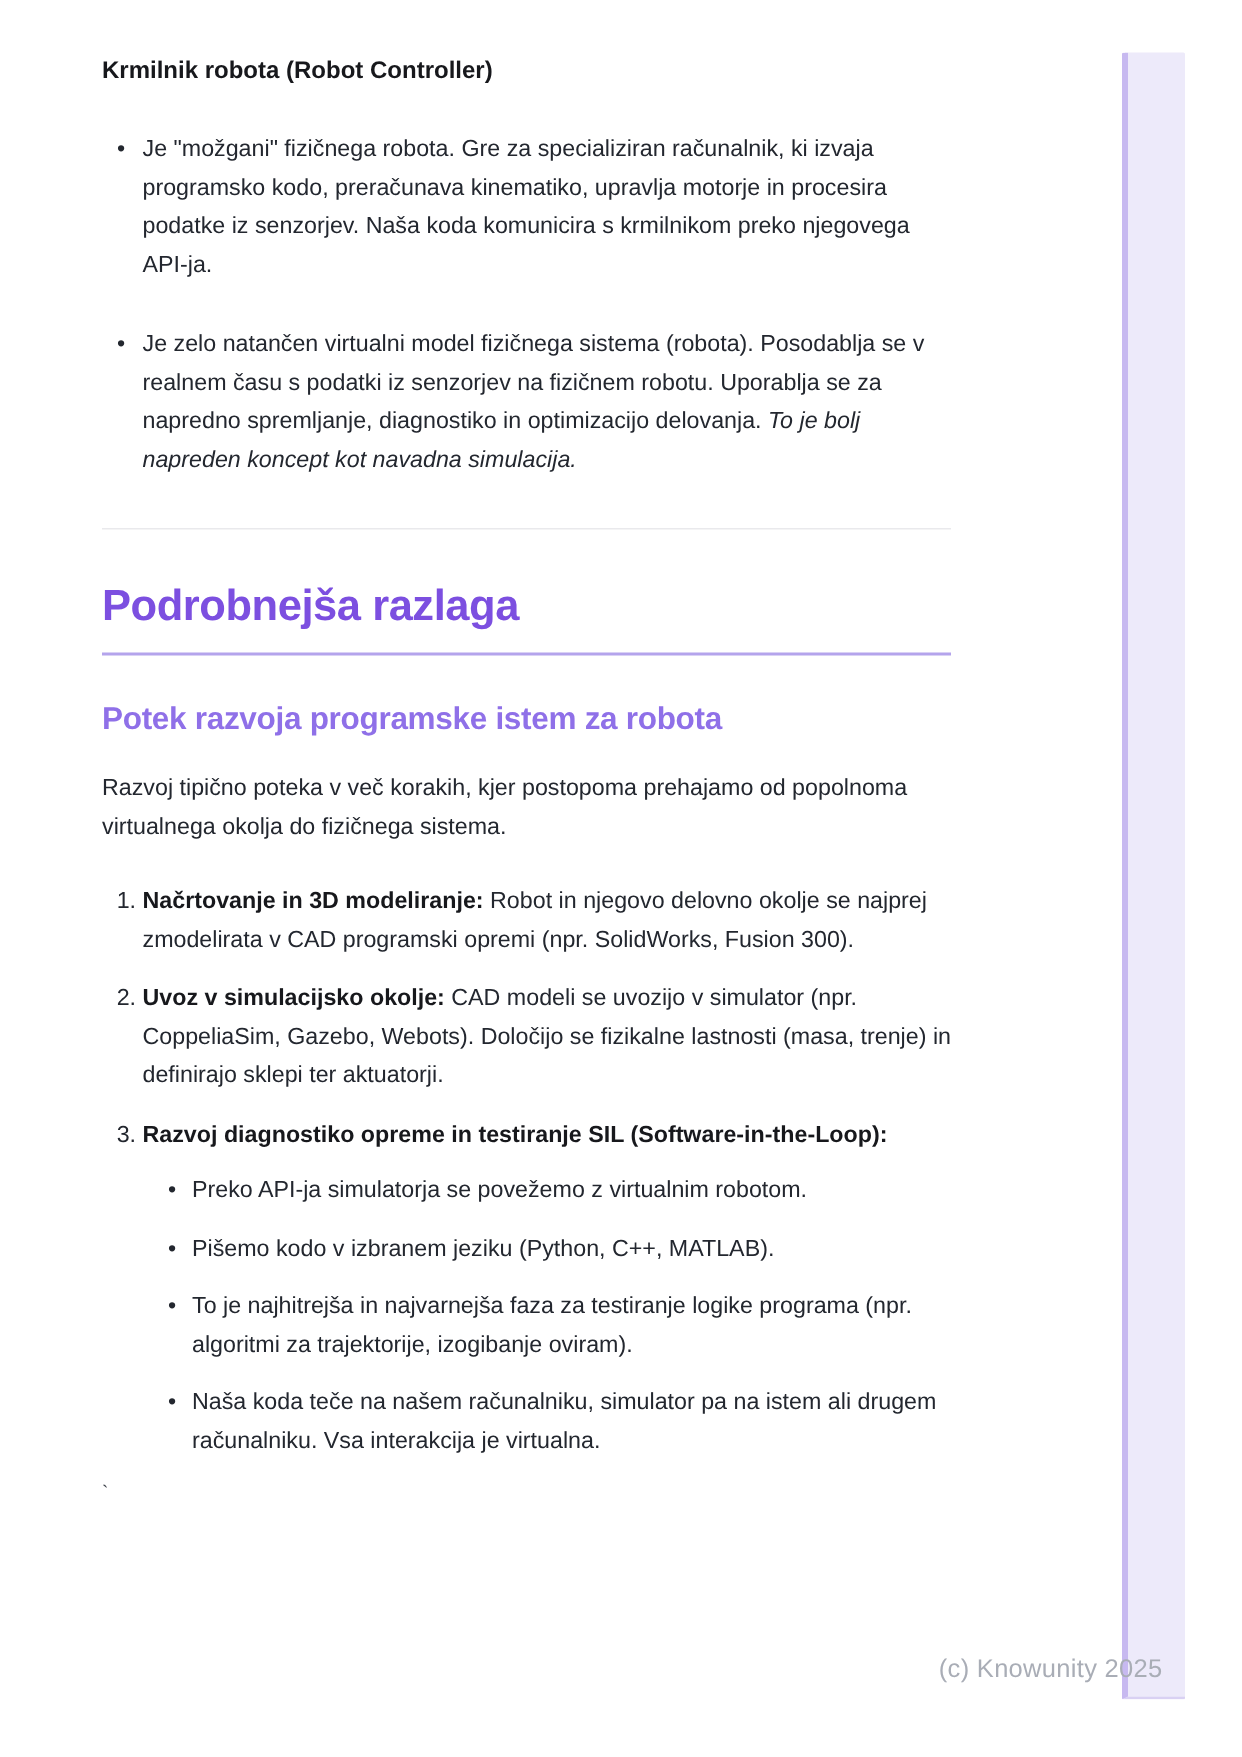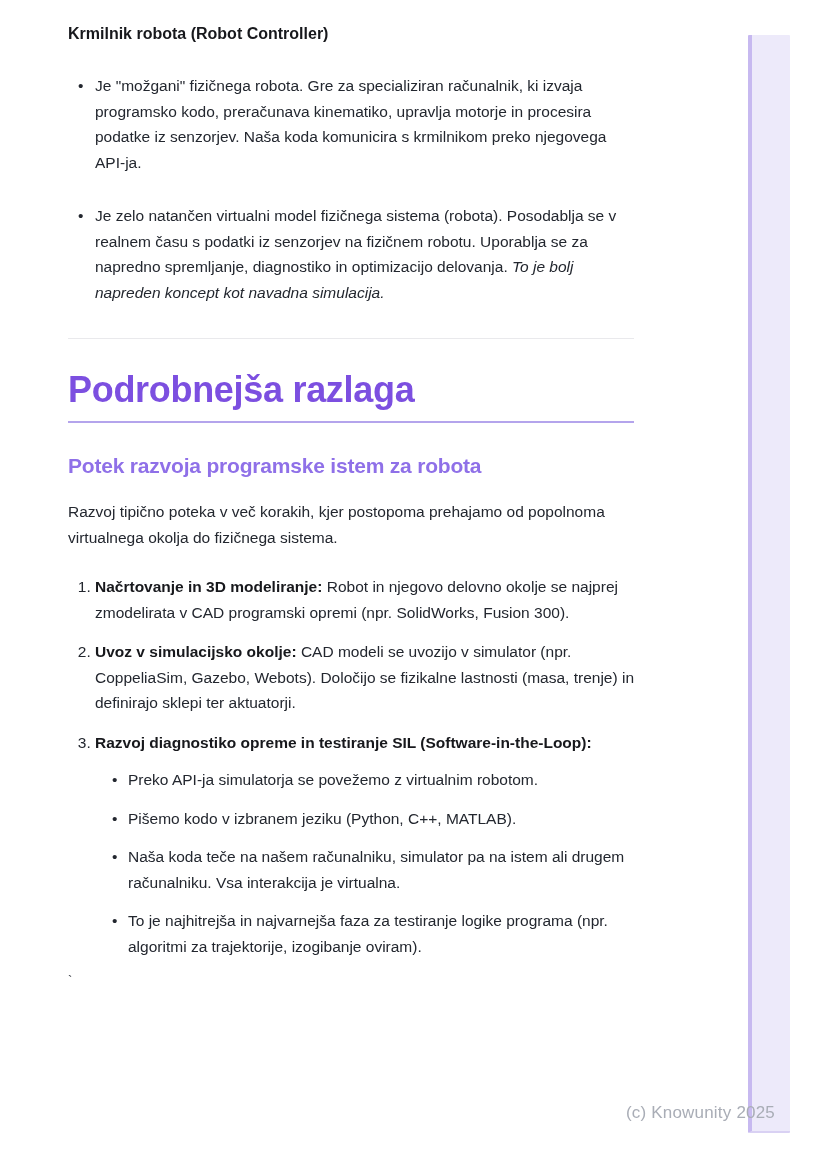--- a/index.html
+++ b/index.html
@@ -7,34 +7,34 @@
   body {
     width:828px; height:1171px; position:relative; overflow:hidden;
     font-family:"Liberation Sans","DejaVu Sans",sans-serif;
     color:#1c2129;
     -webkit-font-smoothing:antialiased;
   }
   .content {
     position:absolute; left:68px; top:0; width:566px;
   }
   h3.term {
-    padding-top:23px; font-size:16px; line-height:22px; font-weight:700; color:#17181c;
+    padding-top:37px; font-size:16px; line-height:22px; font-weight:700; color:#17181c;
   }
   .body-text { font-size:15.5px; line-height:25.5px; color:#23272f; }
   ul.bullets { list-style:none; margin-top:28px; padding-left:27px; }
   ul.bullets > li { position:relative; }
   ul.bullets > li::before {
     content:"\2022"; position:absolute; left:-17px; top:0; font-size:15.5px; color:#23272f;
   }
   .italic { font-style:italic; }
   hr.gray-divider {
     border:none; height:1px; background:#e9e9ec; margin-top:33px;
   }
   h1.big-title {
-    margin-top:33px; font-size:36px; line-height:36px; font-weight:700;
+    margin-top:33px; font-size:29px; line-height:36px; font-weight:700;
     color:#7c4fe0; letter-spacing:-0.3px;
   }
   hr.purple-divider {
     border:none; height:2px; background:#b4a4ec; margin-top:13px;
   }
   h2.sub-title {
     margin-top:29px; font-size:21px; line-height:28px; font-weight:700;
     color:#8f70e8; letter-spacing:-0.2px;
   }
   p.intro { margin-top:19px; }
@@ -97,24 +97,24 @@
     <li>
       <b class="lead">Razvoj diagnostiko opreme in testiranje SIL (Software-in-the-Loop):</b><span></span>
       <ul class="sub-bullets">
         <li>
           <span>Preko API-ja simulatorja se povežemo z virtualnim robotom.</span>
         </li>
         <li>
           <span>Pišemo kodo v izbranem jeziku (Python, C++, MATLAB).</span>
         </li>
         <li>
-          <span>Naša koda teče na našem računalniku, simulator pa na istem ali drugem računalniku. Vsa interakcija je virtualna.</span>
+          <span>To je najhitrejša in najvarnejša faza za testiranje logike programa (npr. algoritmi za trajektorije, izogibanje oviram).</span>
         </li>
         <li>
-          <span>To je najhitrejša in najvarnejša faza za testiranje logike programa (npr. algoritmi za trajektorije, izogibanje oviram).</span>
+          <span>Naša koda teče na našem računalniku, simulator pa na istem ali drugem računalniku. Vsa interakcija je virtualna.</span>
         </li>
       </ul>
     </li>
   </ol>
 
   <div class="stray-mark">`</div>
 
 </div>
 
 <div class="scroll-strip"></div>

